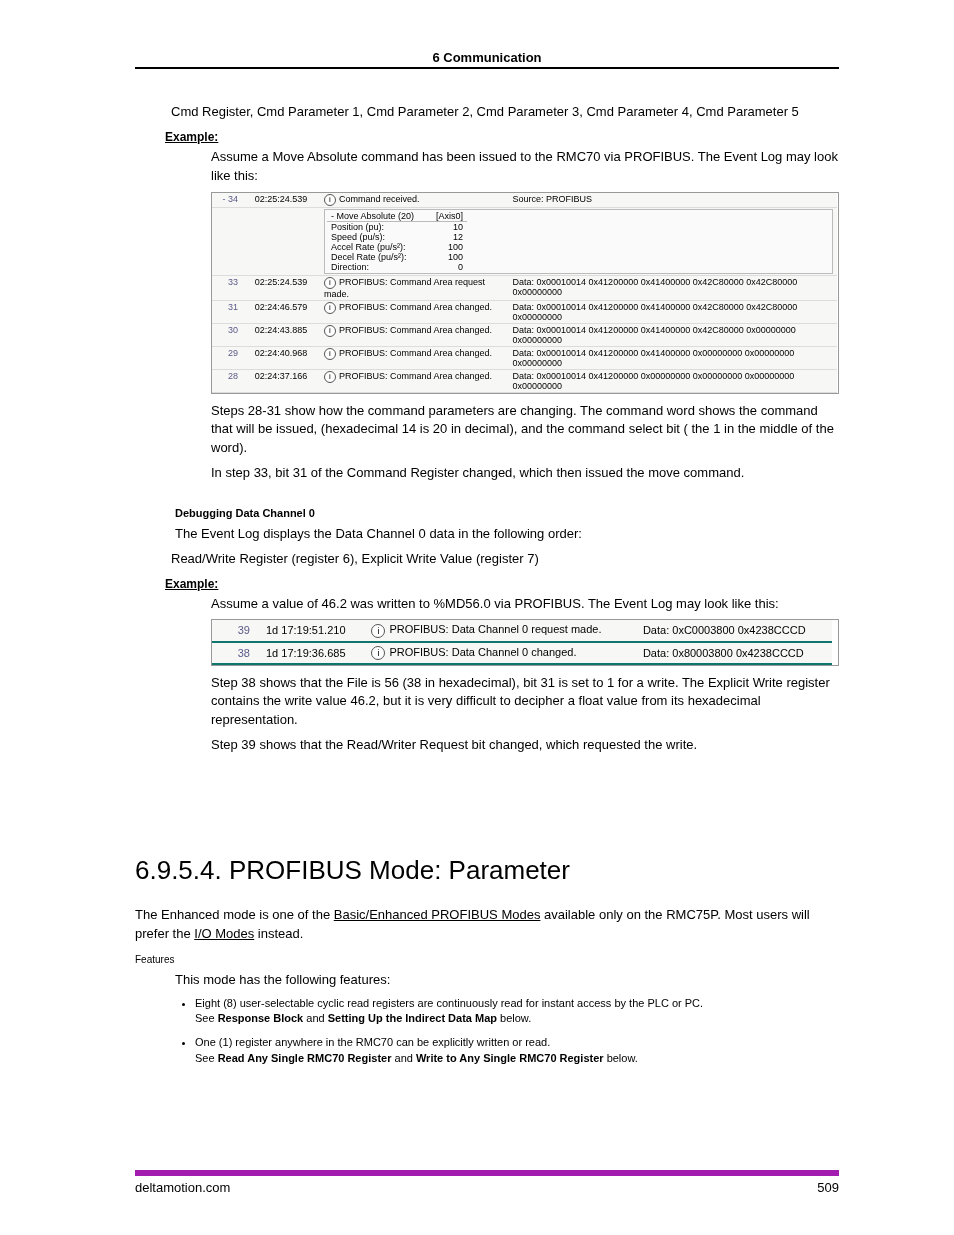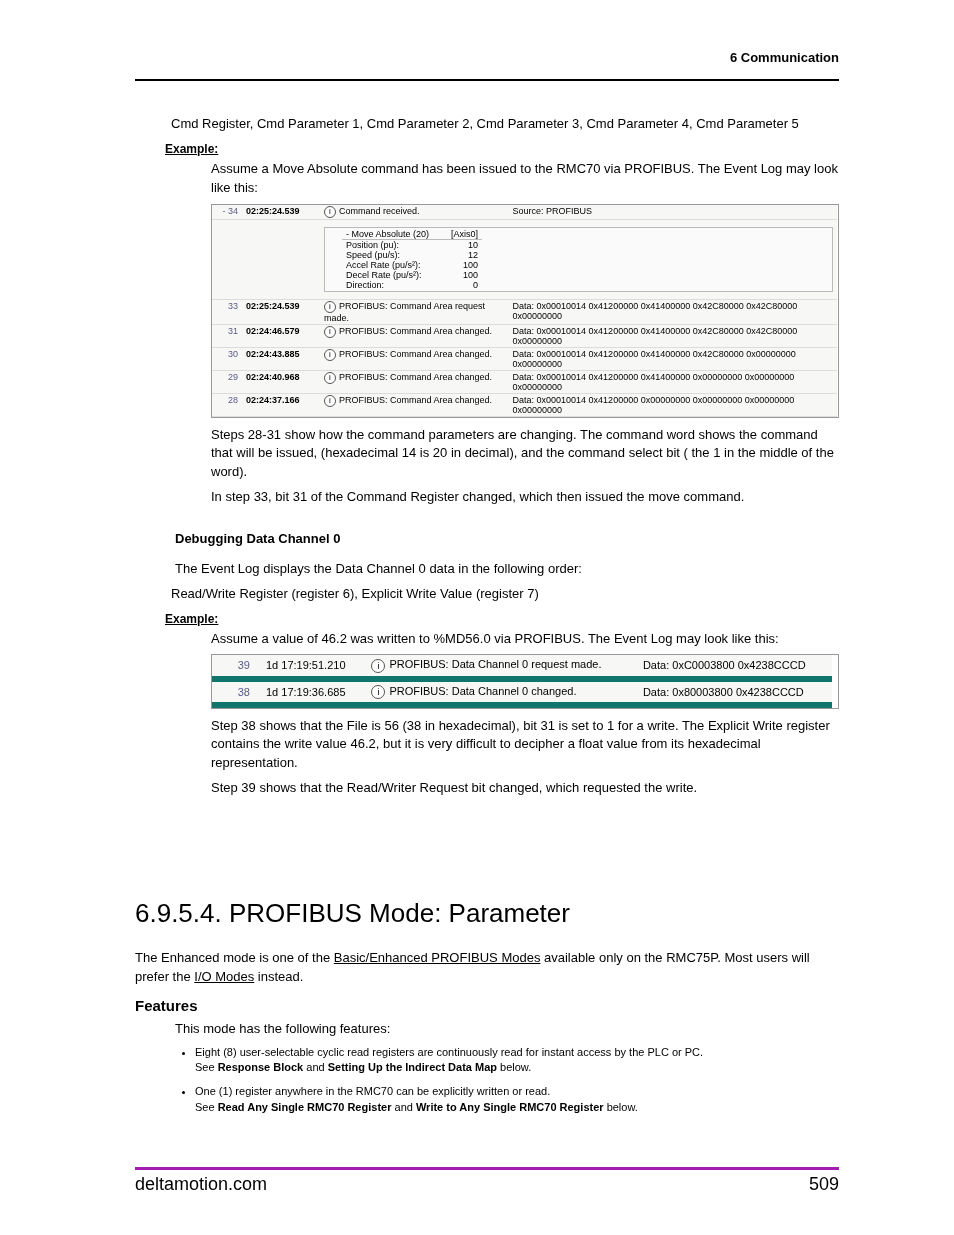--- a/index.html
+++ b/index.html
@@ -11,24 +11,24 @@
     background: #fff;
   }
   .page {
     width: 954px;
     min-height: 1235px;
     box-sizing: border-box;
     padding: 50px 115px 40px 135px;
     position: relative;
   }
   .top-header {
-    text-align: right;
+    text-align: center;
     font-weight: bold;
     font-size: 13px;
-    padding-bottom: 14px;
+    padding-bottom: 2px;
     border-bottom: 2px solid #000;
     margin-bottom: 34px;
   }
   .para {
     margin: 0 0 6px 0;
     line-height: 1.45;
     font-size: 13px;
   }
   .indent-1 { margin-left: 36px; }
   .indent-2 { margin-left: 76px; }
@@ -50,105 +50,105 @@
     font-size: 9px;
     background: #f7f7f5;
     width: 625px;
   }
   .event-table td {
     padding: 1px 4px;
     vertical-align: top;
     border-bottom: 1px solid #dcdcdc;
   }
   .event-table .num { color: #5a5a8a; text-align: right; width: 22px; }
-  .event-table .ts { text-align: left; width: 70px; font-weight: bold; }
+  .event-table .ts { text-align: center; width: 70px; }
   .event-table .msg { }
   .event-table .info-icon {
     display: inline-block;
     width: 10px; height: 10px;
     border: 1px solid #555;
     border-radius: 50%;
     font-size: 8px;
     line-height: 10px;
     text-align: center;
     margin-right: 3px;
     vertical-align: middle;
     background: #fff;
   }
   .cmd-detail {
     font-size: 9px;
     border: 1px solid #bbb;
     background: #fafafa;
-    margin: 6px 0;
-    padding: 1px 17px;
+    margin: 0 0;
+    padding: 1px 2px;
   }
   .cmd-detail table { border-collapse: collapse; width: 140px; }
   .cmd-detail td { padding: 0 4px; border: none; font-size: 9px; }
   .cmd-detail .r { text-align: right; }
   .cmd-detail .head td { border-bottom: 1px solid #bbb; }
   .event-table2 {
     border-collapse: collapse;
     font-family: Tahoma, Arial, sans-serif;
     font-size: 11px;
     background: #f7f7f5;
     width: 620px;
   }
   .event-table2 td {
     padding: 3px 8px;
-    border-bottom: 6px solid #0f766e;
+    border-bottom: 2px solid #0f766e;
     white-space: nowrap;
   }
   .event-table2 .num { color: #5a5a8a; text-align: right; width: 30px; }
   .event-table2 .info-icon2 {
     display: inline-block;
     width: 12px; height: 12px;
     border: 1px solid #555;
     border-radius: 50%;
     font-size: 9px;
     line-height: 12px;
     text-align: center;
     margin-right: 4px;
     vertical-align: middle;
     background: #fff;
   }
   .subhead {
     font-weight: bold;
-    margin: 24px 0 14px 40px;
-    font-size: 13px;
+    margin: 24px 0 6px 40px;
+    font-size: 11px;
   }
   .section-title {
     font-size: 26px;
     font-weight: normal;
     margin: 100px 0 20px 0;
   }
   .link { text-decoration: underline; }
   .features-label {
-    font-weight: bold;
-    font-size: 15px;
+    font-weight: normal;
+    font-size: 10px;
     margin: 10px 0 6px 0;
   }
   ul.flist {
     margin: 4px 0 0 40px;
     padding: 0 0 0 20px;
   }
   ul.flist li {
     margin-bottom: 8px;
     line-height: 1.45;
     font-size: 11px;
   }
   .footer {
     position: absolute;
     bottom: 40px;
     left: 135px;
     right: 115px;
-    border-top: 3px solid #a21caf;
+    border-top: 6px solid #a21caf;
     padding-top: 4px;
     display: flex;
     justify-content: space-between;
-    font-size: 18px;
+    font-size: 13px;
   }
   b { font-weight: bold; }
 </style>
 </head>
 <body>
 
 <div class="page">
 
   <div class="top-header">6  Communication</div>
 

